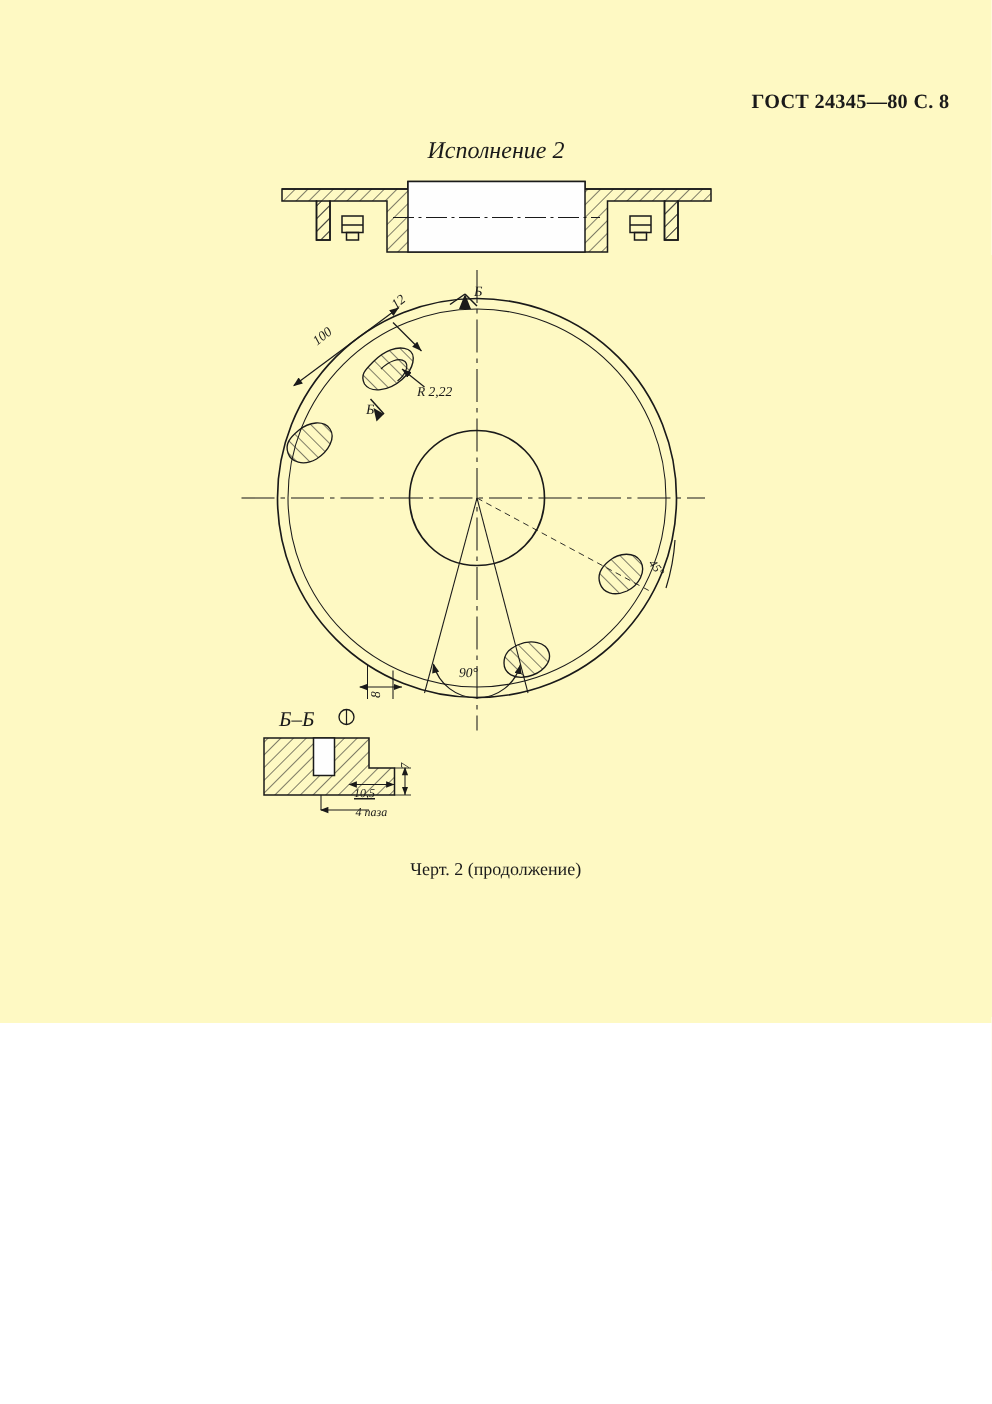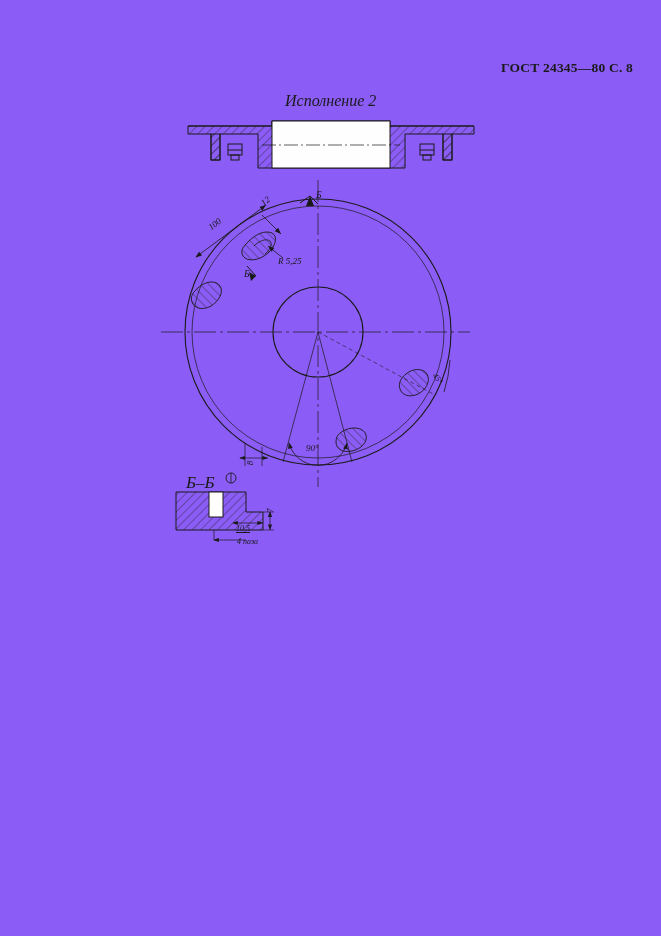--- a/index.html
+++ b/index.html
@@ -12,22 +12,22 @@
     height: 936px;
     position: relative;
     font-family: "Liberation Serif", serif;
     color: #1a1a1a;
     overflow: hidden;
   }
   .page {
     position: absolute;
     left: 0; top: 0;
     width: 661px;
-    height: 936px;
-    background: #8b5cf6;
+    height: 682px;
+    background: #fef9c3;
   }
   .header {
     position: absolute;
     right: 28px;
     top: 60px;
     font-family: "Liberation Serif", serif;
     font-size: 13.5px;
     font-weight: bold;
     letter-spacing: 0.2px;
     white-space: nowrap;
@@ -47,21 +47,21 @@
     top: 92px;
     font-size: 16px;
     font-style: italic;
     font-family: "Liberation Serif", serif;
     white-space: nowrap;
   }
   .section-label {
     position: absolute;
     left: 186px;
     top: 473px;
-    font-size: 17px;
+    font-size: 14px;
     font-style: italic;
     font-family: "Liberation Serif", serif;
     white-space: nowrap;
   }
   .drawing {
     position: absolute;
     left: 0; top: 0;
     width: 661px;
     height: 936px;
     pointer-events: none;
@@ -86,20 +86,21 @@
 <body>
 
 <div class="page">
 
   <div class="header">ГОСТ 24345—80  С. 8</div>
 
   <div class="figure-label-top">Исполнение 2</div>
 
   <div class="section-label">Б–Б</div>
 
+  <div class="caption">Черт. 2 (продолжение)</div>
 
   <svg class="drawing" viewBox="0 0 661 936">
     <defs>
       <pattern id="hatchR" width="6" height="6" patternTransform="rotate(45)" patternUnits="userSpaceOnUse">
         <line x1="0" y1="0" x2="0" y2="6" stroke="#262626" stroke-width="0.8"></line>
       </pattern>
       <pattern id="hatchL" width="6" height="6" patternTransform="rotate(-45)" patternUnits="userSpaceOnUse">
         <line x1="0" y1="0" x2="0" y2="6" stroke="#262626" stroke-width="0.8"></line>
       </pattern>
       <marker id="arrowEnd" markerWidth="9" markerHeight="9" refX="8" refY="3" orient="auto">
@@ -195,21 +196,21 @@
 
       <line x1="214" y1="530" x2="214" y2="540" stroke-width="0.7"></line>
       <line x1="214" y1="540" x2="246" y2="540" stroke-width="0.7" marker-start="url(#arrowStart)"></line>
     </g>
   </svg>
 
   <div style="position:absolute; left:208px; top:219px; transform:rotate(-38deg);" class="dim">100</div>
 
   <div style="position:absolute; left:261px; top:196px; transform:rotate(-38deg);" class="dim">12</div>
 
-  <div style="position:absolute; left:278px; top:256px;" class="dim">R 5,25</div>
+  <div style="position:absolute; left:278px; top:256px;" class="dim">R 2,22</div>
 
   <div style="position:absolute; left:316px; top:190px;" class="lbl">Б</div>
 
   <div style="position:absolute; left:244px; top:269px;" class="lbl">Б</div>
 
   <div style="position:absolute; left:432px; top:374px; transform:rotate(52deg);" class="dim-small">45°</div>
 
   <div style="position:absolute; left:306px; top:443px;font-style:italic;" class="dim">90°</div>
 
   <div style="position:absolute; left:248px; top:458px; transform:rotate(-90deg);" class="dim">8</div>

